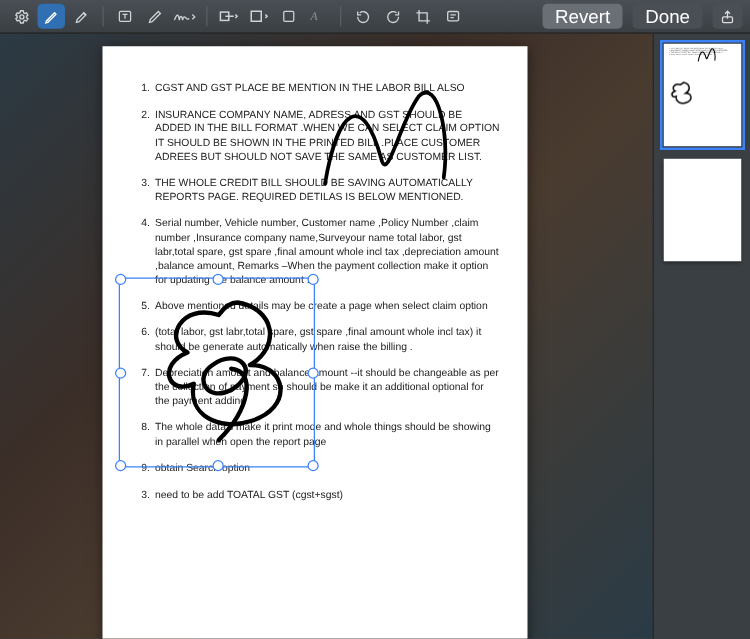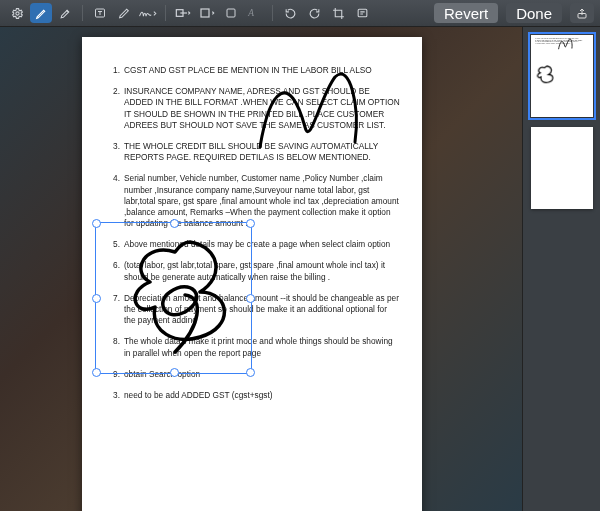--- a/index.html
+++ b/index.html
@@ -174,21 +174,21 @@
           <div class="item">
               <div class="num">8.</div>
               <div class="txt">The whole data's make it print mode and whole things should be showing in parallel when open the report page</div>
             </div>
           <div class="item">
               <div class="num">9.</div>
               <div class="txt">obtain Search option</div>
             </div>
           <div class="item">
               <div class="num">3.</div>
-              <div class="txt">   need to be add ADDED GST (cgst+sgst)</div>
+              <div class="txt">   need to be add TOATAL GST (cgst+sgst)</div>
             </div>
         </div>
       </div>
 
       <svg class="sig1" viewBox="0 0 120 85">
         <path d="M10 80 C 20 20, 40 5, 55 60 C 60 80, 70 30, 85 10 C 100 -5, 110 40, 105 75" stroke="#000" stroke-width="3" fill="none" stroke-linecap="round"></path>
       </svg>
 
       <div class="selbox">
         <div class="handle h-nw"></div>

